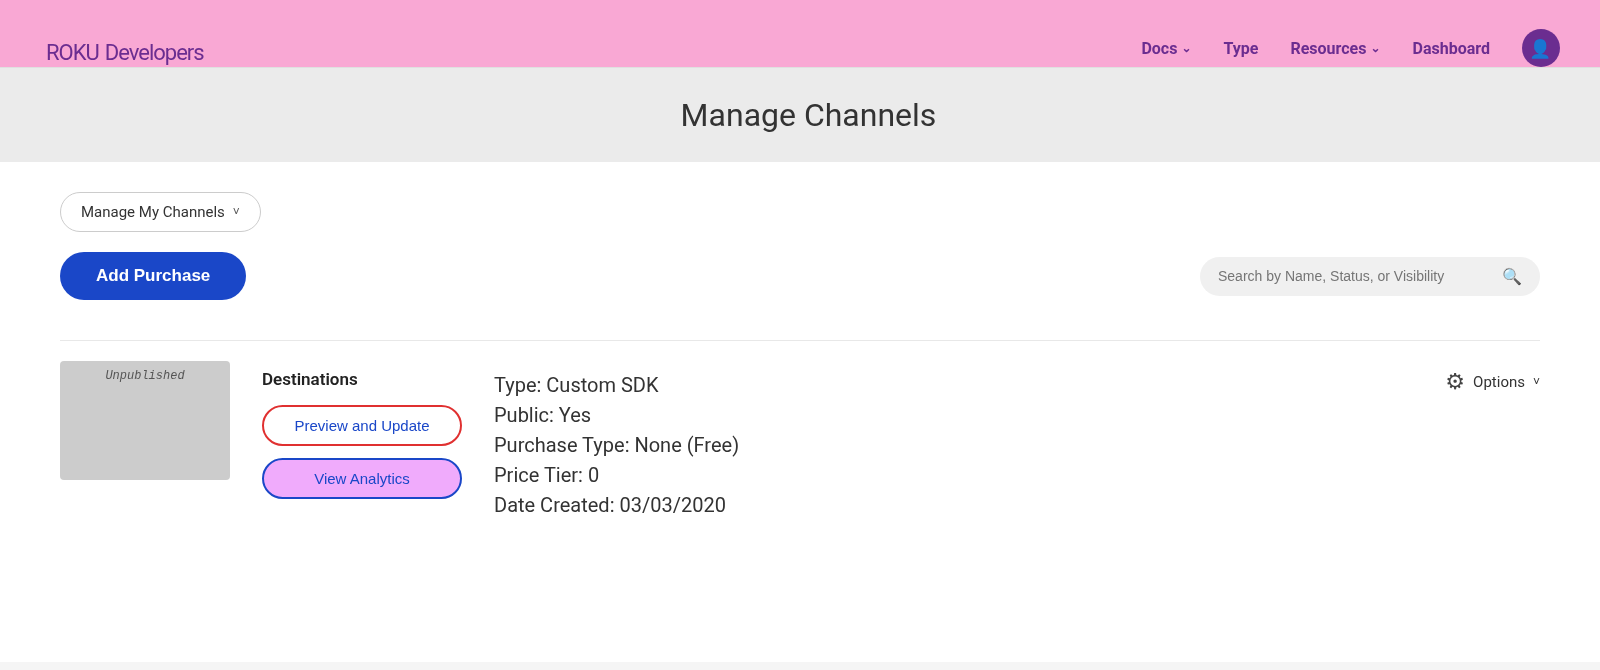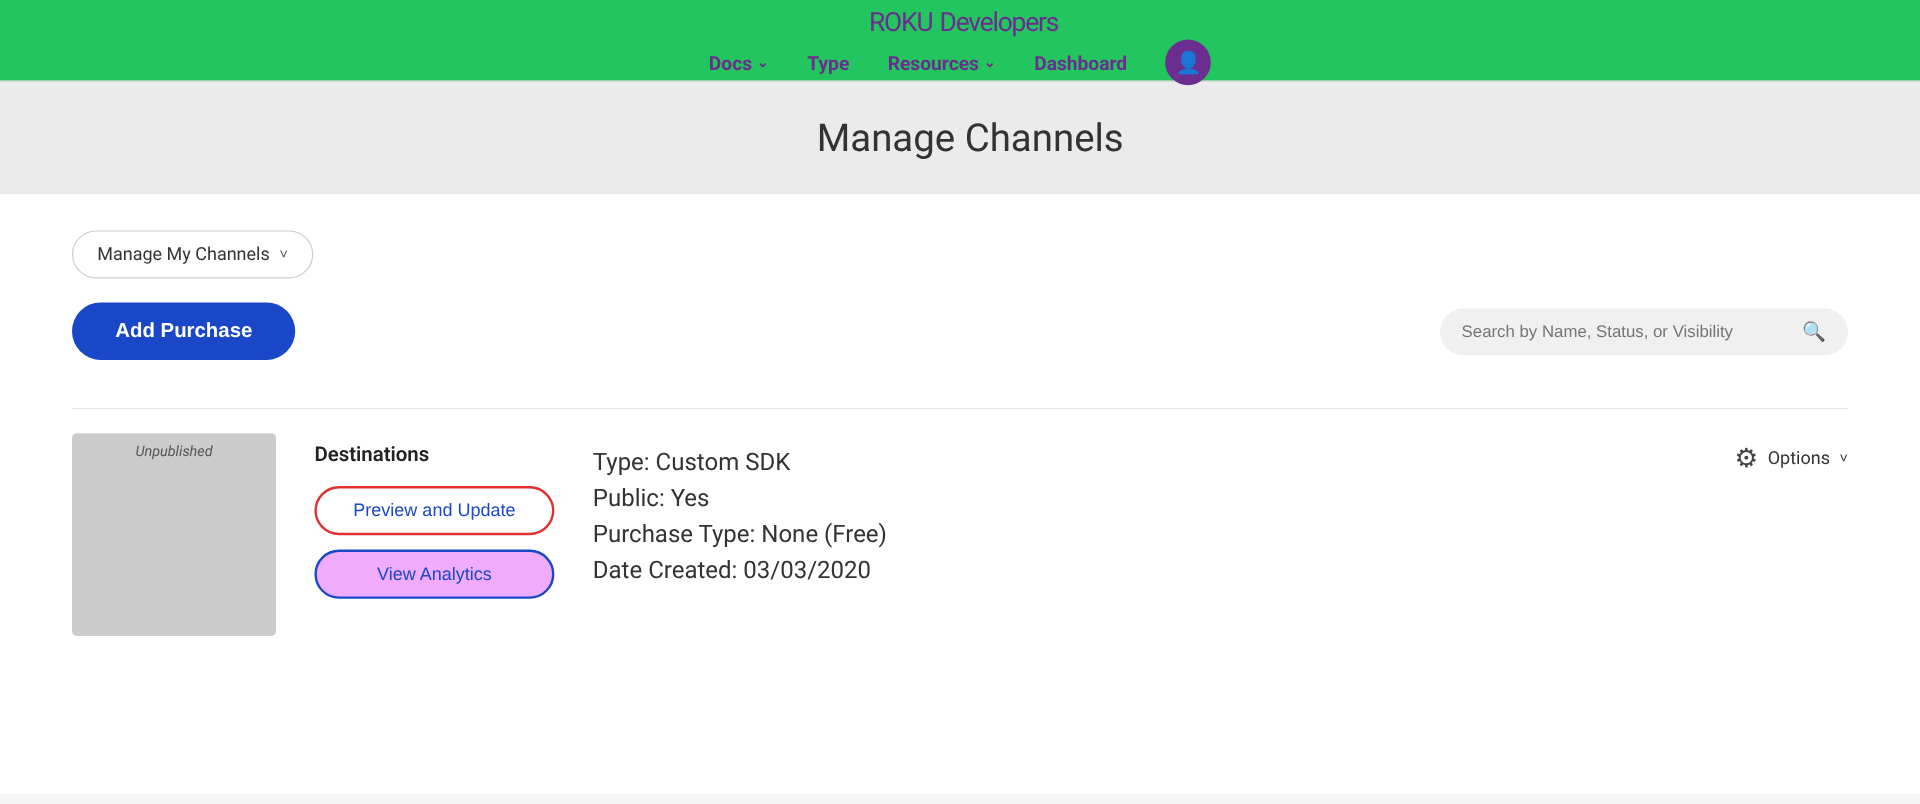--- a/index.html
+++ b/index.html
@@ -1,27 +1,26 @@
 <!DOCTYPE html>
 <html><head>
   <meta charset="utf-8">
   <style>
     * { box-sizing: border-box; margin: 0; padding: 0; }
     body { font-family: -apple-system, BlinkMacSystemFont, 'Segoe UI', Roboto, sans-serif; background: #f5f5f5; color: #222; }
 
     
     .navbar {
-      background: #22c55e;
+      background: #f9a8d4;
       border-bottom: 1px solid #e0e0e0;
       display: flex;
-      align-items: center;
+      align-items: flex-end;
       justify-content: space-between;
       padding: 0 40px;
       height: 68px;
-      flex-direction: column;
     }
     .navbar-left {
       display: flex;
       align-items: center;
       gap: 12px;
     }
     .roku-logo {
       font-size: 28px;
       font-weight: 900;
       color: #6B2D90;
@@ -146,29 +145,30 @@
     .channel-card {
       display: flex;
       align-items: flex-start;
       gap: 32px;
       padding: 20px 0;
       border-top: 1px solid #e8e8e8;
     }
     .channel-thumbnail {
       width: 170px;
       min-width: 170px;
-      height: 169px;
+      height: 119px;
       background: #ccc;
       border-radius: 4px;
       display: flex;
       flex-direction: column;
       align-items: center;
       justify-content: flex-start;
       padding-top: 8px;
       position: relative;
+      font-family: Liberation Mono, monospace;
     }
     .unpublished-label {
       font-size: 12px;
       color: #555;
       font-style: italic;
       position: absolute;
       top: 8px;
       left: 50%;
       transform: translateX(-50%);
       white-space: nowrap;
@@ -298,20 +298,21 @@
     <div class="channel-destinations">
       <div class="destinations-label">Destinations</div>
       <button class="btn-preview-update">Preview and Update</button>
       <button class="btn-outline">View Analytics</button>
     </div>
 
     <div class="channel-info">
       <p>Type: Custom SDK</p>
       <p>Public: Yes</p>
       <p>Purchase Type: None (Free)</p>
+      <p>Price Tier: 0</p>
       <p>Date Created: 03/03/2020</p>
     </div>
 
     <div class="channel-options">
       <span class="gear-icon">⚙</span>
       <span class="options-label">Options</span>
       <span class="options-caret">˅</span>
     </div>
   </div>
 

